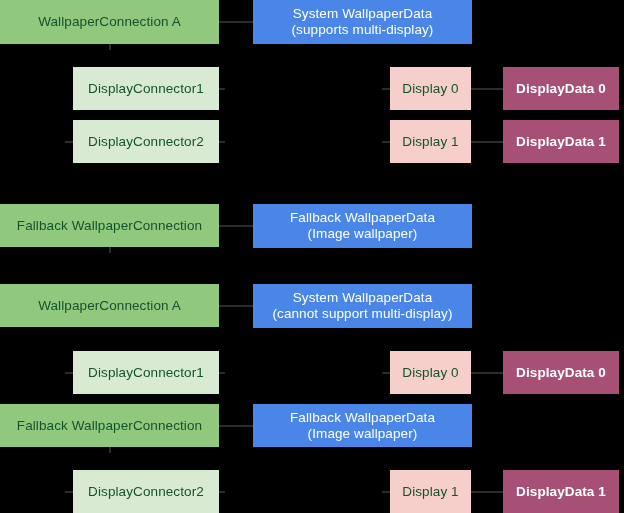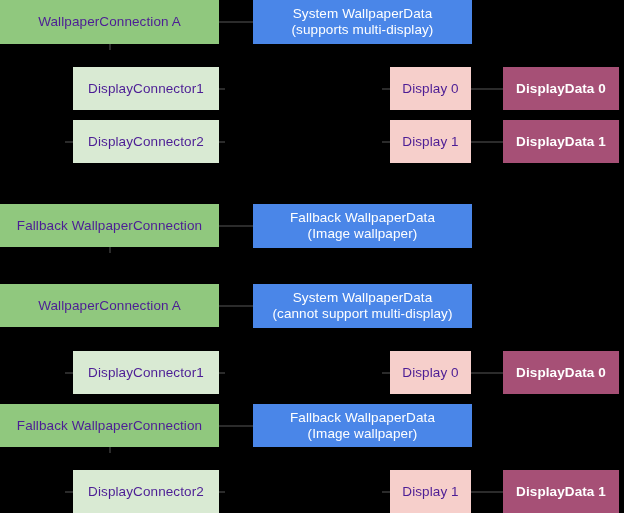--- a/index.html
+++ b/index.html
@@ -21,21 +21,21 @@
     display: flex;
     align-items: center;
     justify-content: center;
     text-align: center;
     line-height: 1.18;
     font-size: 13.5px;
     letter-spacing: 0.1px;
     white-space: pre-line;
     padding: 2px 4px;
   }
-  .dark-text { color: #4c1d95; }
+  .dark-text { color: #14532d; }
   .light-text { color: #ffffff; }
 
   .c-green      { background: #90C87E; }
   .c-lightgreen { background: #D9EAD3; }
   .c-blue       { background: #4A86E8; }
   .c-pink       { background: #F6CFCB; text-align: right; }
   .c-mauve      { background: #A65076; font-weight: bold; }
 
   .connector {
     position: absolute;

